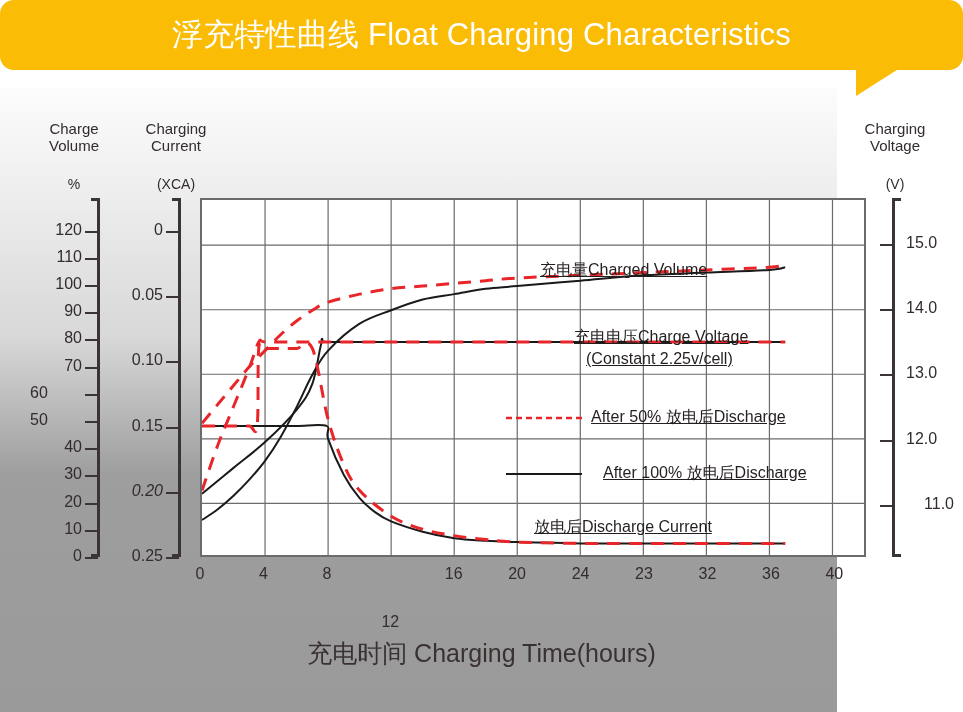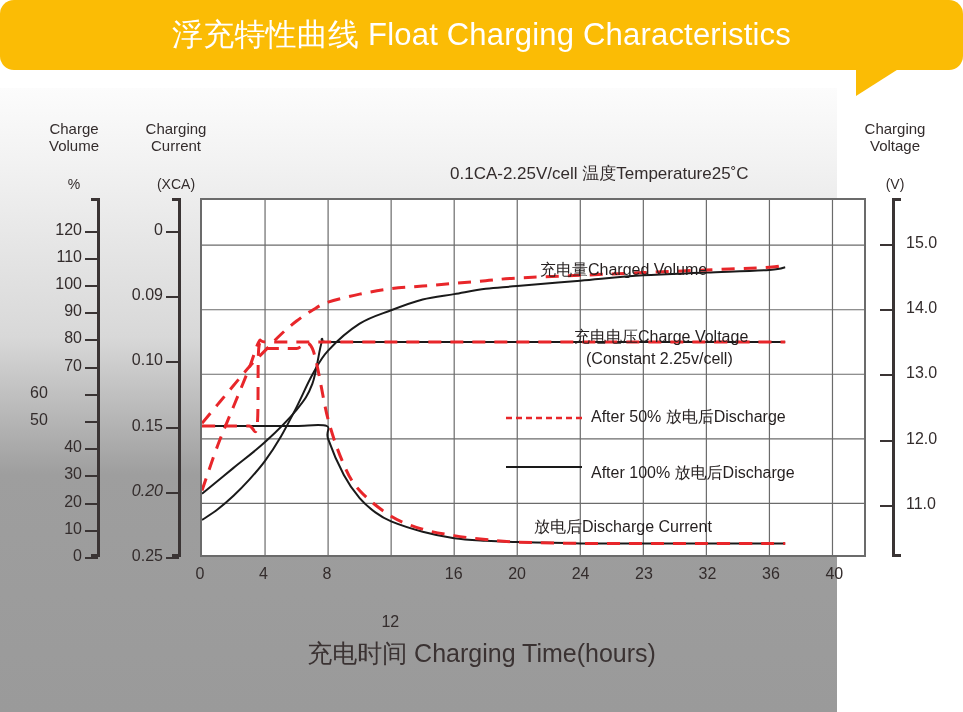--- a/index.html
+++ b/index.html
@@ -48,21 +48,21 @@
     background:#ffffff;border:2px solid #6b6b6b;box-sizing:border-box;
   }
   .plot-svg{position:absolute;left:0;top:0;}
 
   .xlbl{position:absolute;color:#332c2c;font-size:16px;text-align:center;white-space:nowrap;}
 
   .chart-note{
     position:absolute;color:#332c2c;font-size:17px;white-space:nowrap;
   }
   .inplot-label{
-    position:absolute;color:#241f1f;font-size:16px;white-space:nowrap;
+    position:absolute;color:#241f1f;font-size:16px;white-space:nowrap;text-decoration:underline;
   }
   .xaxis-caption{
     position:absolute;left:0;width:963px;text-align:center;
     color:#3a3232;font-size:25px;white-space:nowrap;
   }
 </style>
 </head>
 <body>
 
 <div id="root">
@@ -132,25 +132,25 @@
         <div class="tick-lbl" style="left:30px;top:132.6px;width:52px;text-align:right;">120</div>
         <div class="tick-mark" style="left:166px;top:469.0px;width:13px;"></div>
         <div class="tick-lbl" style="left:108px;top:459.0px;width:55px;text-align:right;">0.25</div>
         <div class="tick-mark" style="left:166px;top:403.7px;width:13px;"></div>
         <div class="tick-lbl" style="left:108px;top:393.7px;width:55px;text-align:right;font-style:italic;">0.20</div>
         <div class="tick-mark" style="left:166px;top:338.5px;width:13px;"></div>
         <div class="tick-lbl" style="left:108px;top:328.5px;width:55px;text-align:right;">0.15</div>
         <div class="tick-mark" style="left:166px;top:273.2px;width:13px;"></div>
         <div class="tick-lbl" style="left:108px;top:263.2px;width:55px;text-align:right;">0.10</div>
         <div class="tick-mark" style="left:166px;top:207.9px;width:13px;"></div>
-        <div class="tick-lbl" style="left:108px;top:197.9px;width:55px;text-align:right;">0.09</div>
+        <div class="tick-lbl" style="left:108px;top:197.9px;width:55px;text-align:right;">0.05</div>
         <div class="tick-mark" style="left:166px;top:142.6px;width:13px;"></div>
         <div class="tick-lbl" style="left:108px;top:132.6px;width:55px;text-align:right;">0</div>
         <div class="tick-mark" style="left:880px;top:416.8px;width:13px;"></div>
-        <div class="tick-lbl" style="left:906px;top:406.8px;width:48px;text-align:left;">11.0</div>
+        <div class="tick-lbl" style="left:906px;top:406.8px;width:48px;text-align:right;">11.0</div>
         <div class="tick-mark" style="left:880px;top:351.5px;width:13px;"></div>
         <div class="tick-lbl" style="left:906px;top:341.5px;width:48px;text-align:left;">12.0</div>
         <div class="tick-mark" style="left:880px;top:286.2px;width:13px;"></div>
         <div class="tick-lbl" style="left:906px;top:276.2px;width:48px;text-align:left;">13.0</div>
         <div class="tick-mark" style="left:880px;top:221.0px;width:13px;"></div>
         <div class="tick-lbl" style="left:906px;top:211.0px;width:48px;text-align:left;">14.0</div>
         <div class="tick-mark" style="left:880px;top:155.7px;width:13px;"></div>
         <div class="tick-lbl" style="left:906px;top:145.7px;width:48px;text-align:left;">15.0</div>
         <div class="xlbl" style="left:178.0px;top:477.0px;width:44px;">0</div>
         <div class="xlbl" style="left:241.4px;top:477.0px;width:44px;">4</div>
@@ -158,21 +158,20 @@
         <div class="xlbl" style="left:368.3px;top:477.0px;width:44px;margin-top:48px;">12</div>
         <div class="xlbl" style="left:431.7px;top:477.0px;width:44px;">16</div>
         <div class="xlbl" style="left:495.1px;top:477.0px;width:44px;">20</div>
         <div class="xlbl" style="left:558.6px;top:477.0px;width:44px;">24</div>
         <div class="xlbl" style="left:622.0px;top:477.0px;width:44px;">23</div>
         <div class="xlbl" style="left:685.4px;top:477.0px;width:44px;">32</div>
         <div class="xlbl" style="left:748.9px;top:477.0px;width:44px;">36</div>
         <div class="xlbl" style="left:812.3px;top:477.0px;width:44px;">40</div>
       </div>
 
-    <div class="chart-note" style="left:450px;top:74px;">0.1CA-2.25V/cell   温度Temperature25˚C</div>
 
     <div class="plot">
       <svg class="plot-svg" id="plot-svg" width="662" height="355" viewBox="0 0 662 355">
           <line x1="63.05" y1="0" x2="63.05" y2="355" stroke="#6b6b6b" stroke-width="1.2"></line>
           <line x1="126.10" y1="0" x2="126.10" y2="355" stroke="#6b6b6b" stroke-width="1.2"></line>
           <line x1="189.14" y1="0" x2="189.14" y2="355" stroke="#6b6b6b" stroke-width="1.2"></line>
           <line x1="252.19" y1="0" x2="252.19" y2="355" stroke="#6b6b6b" stroke-width="1.2"></line>
           <line x1="315.24" y1="0" x2="315.24" y2="355" stroke="#6b6b6b" stroke-width="1.2"></line>
           <line x1="378.29" y1="0" x2="378.29" y2="355" stroke="#6b6b6b" stroke-width="1.2"></line>
           <line x1="441.33" y1="0" x2="441.33" y2="355" stroke="#6b6b6b" stroke-width="1.2"></line>
@@ -198,21 +197,21 @@
     <div class="inplot-label" style="left:574px;top:239px;">充电电压Charge Voltage</div>
     <div class="inplot-label" style="left:586px;top:262px;">(Constant 2.25v/cell)</div>
     <div class="inplot-label" style="left:534px;top:429px;">放电后Discharge Current</div>
 
     <div style="position:absolute;left:506px;top:319px;display:flex;align-items:center;">
       <svg width="76" height="8" style="margin-right:9px;">
         <line x1="0" y1="4" x2="76" y2="4" stroke="#e8262a" stroke-width="2.4" stroke-dasharray="6,4"></line>
       </svg>
       <span class="inplot-label" style="position:static;">After 50% 放电后Discharge</span>
     </div>
-    <div style="position:absolute;left:506px;top:375px;display:flex;align-items:flex-start;">
+    <div style="position:absolute;left:506px;top:375px;display:flex;align-items:center;gap:12px;">
       <svg width="76" height="8" style="margin-right:9px;">
         <line x1="0" y1="4" x2="76" y2="4" stroke="#1a1a1a" stroke-width="2"></line>
       </svg>
       <span class="inplot-label" style="position:static;">After 100% 放电后Discharge</span>
     </div>
 
     <div class="xaxis-caption" style="top:549px;">充电时间 Charging Time(hours)</div>
 
   </div>
 </div>

